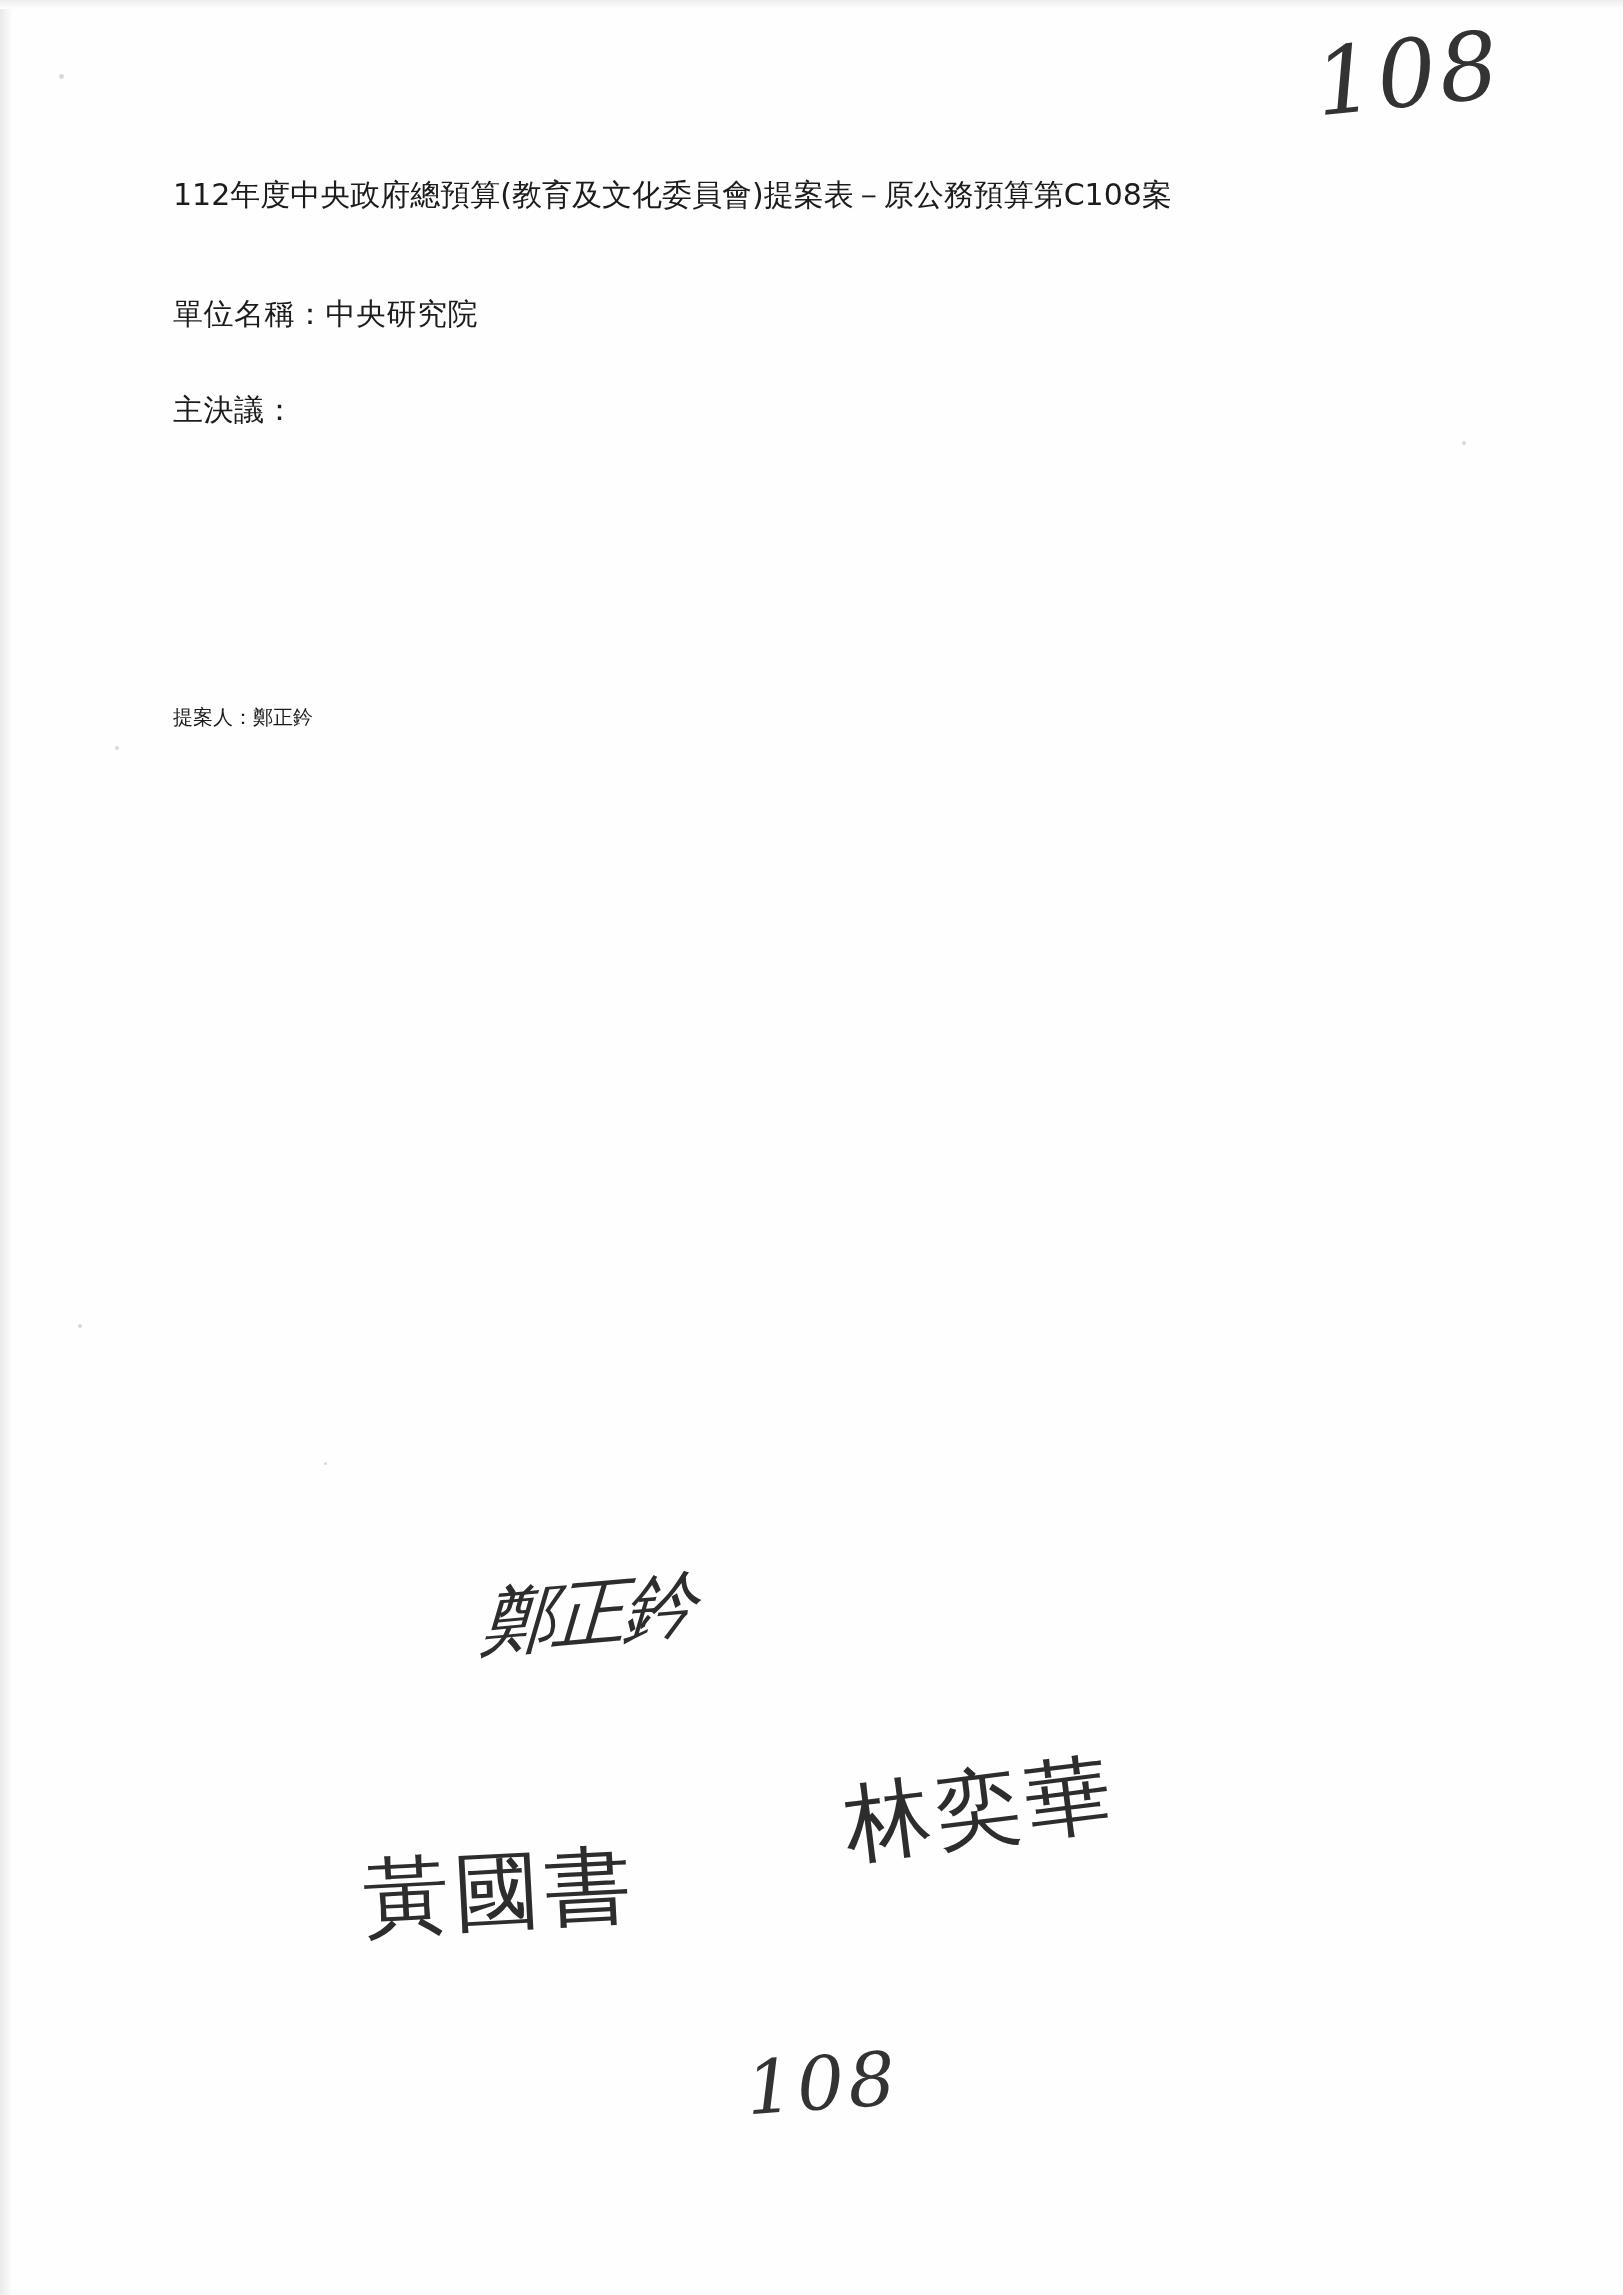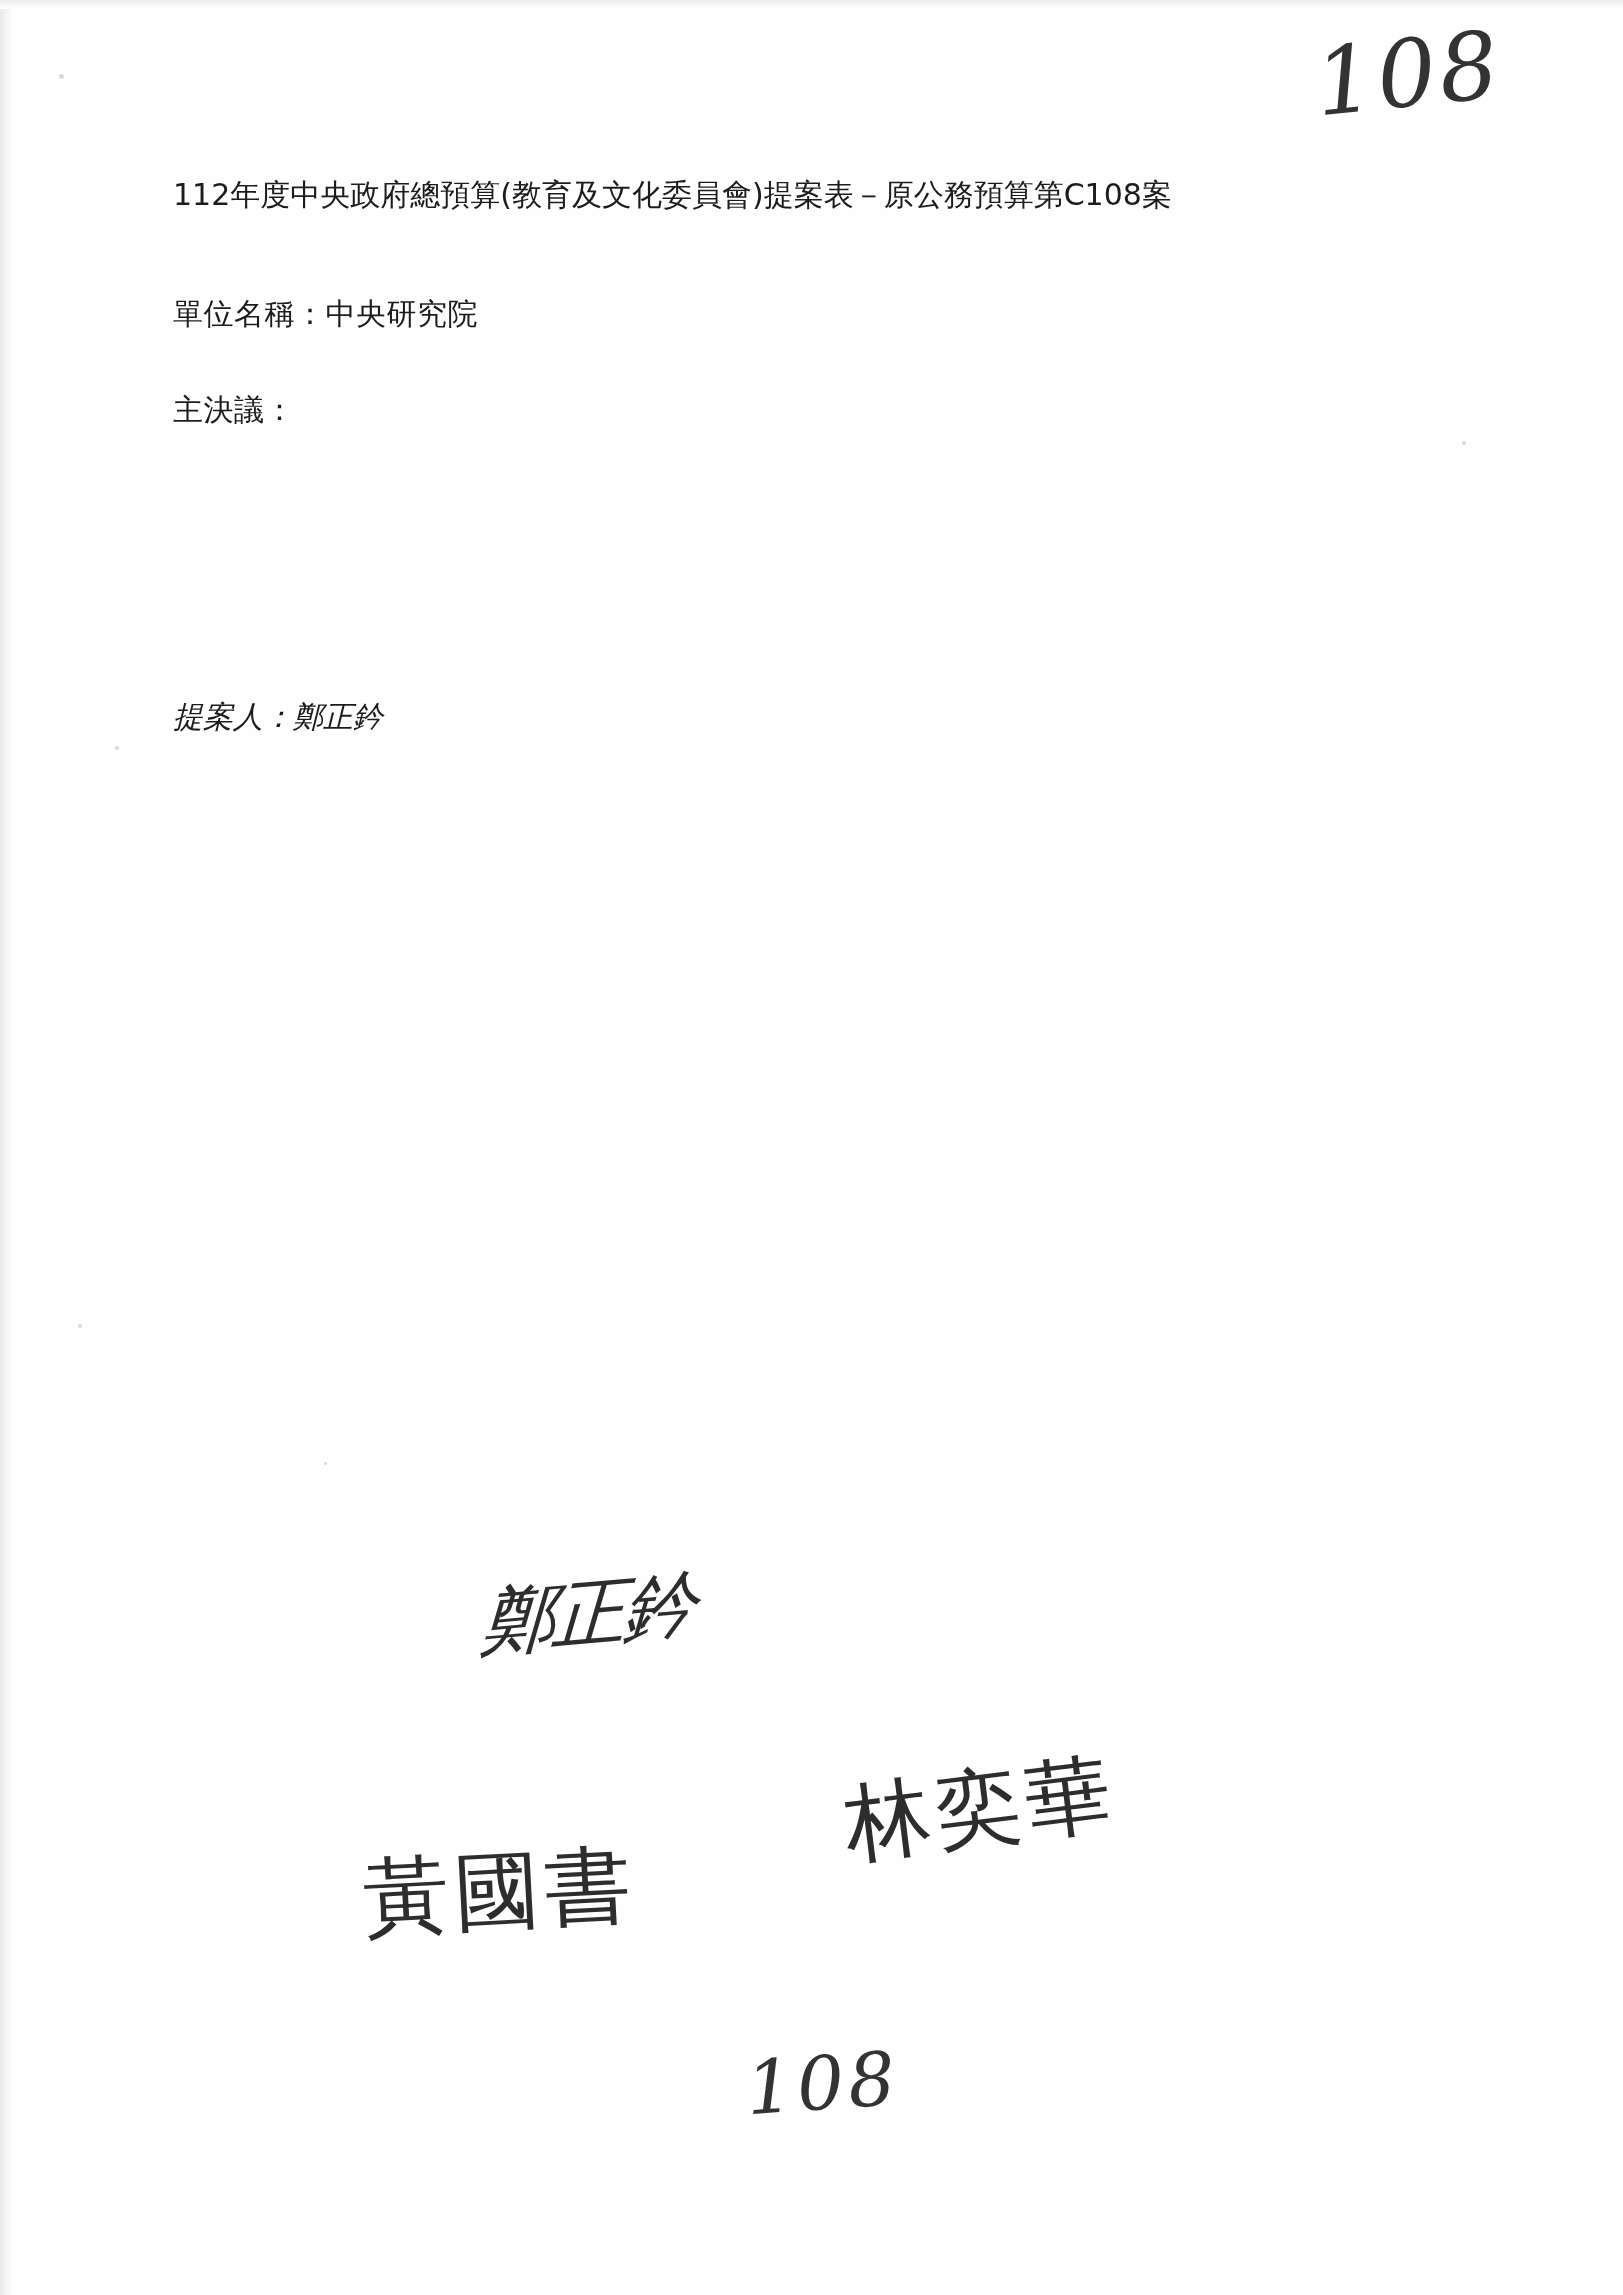--- a/index.html
+++ b/index.html
@@ -54,24 +54,23 @@
 
   .gap-sm { height: 22.6px; }
   .gap-md { height: 59px; }
   .gap-lg { height: 211px; }
 
   .sig-row {
     position: relative;
     height: 98px;
   }
   .sig-label {
-    font-size: 30px;
+    font-size: 20px;
     line-height: 96px;
     color: #1c1c1c;
-    font-style: italic;
   }
 
   
   .hand {
     position: absolute;
     font-family: "DejaVu Serif", "Liberation Serif", serif;
     color: #2b2b2b;
     font-weight: 400;
   }
 

